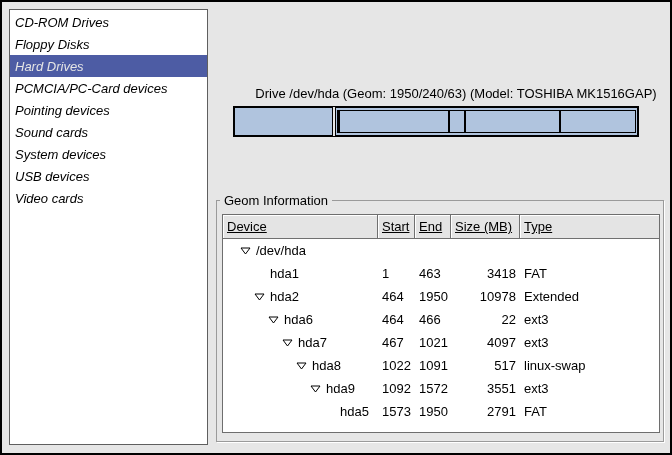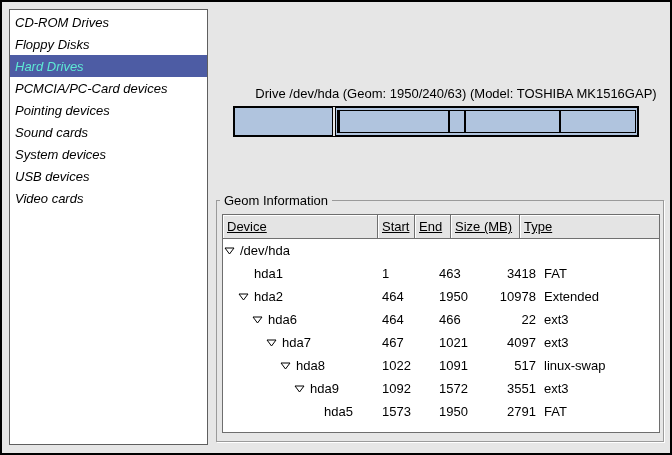--- a/index.html
+++ b/index.html
@@ -23,21 +23,21 @@
     padding-top: 1px;
   }
   .sidebar-item {
     height: 22px;
     display: flex; align-items: center;
     padding-left: 5px;
     cursor: default;
     white-space: nowrap;
     font-style: italic;
   }
-  .sidebar-item.selected { background: #4d5ca4; color: #5eead4; }
+  .sidebar-item.selected { background: #4d5ca4; color: #e5e5e5; }
 
   
   .drive-title {
     position: absolute; left: 230px; top: 84px; width: 448px;
     text-align: center; white-space: nowrap;
   }
   .drive-bar {
     position: absolute; left: 231px; top: 104px;
     width: 406px; height: 31px;
     display: flex;
@@ -99,23 +99,23 @@
     padding-left: 4px;
     white-space: nowrap;
     cursor: default;
   }
   .trow { display: flex; height: 23px; }
   .cell {
     display: flex; align-items: center;
     white-space: nowrap;
     overflow: hidden;
   }
-  .c-dev  { width: 155px; padding-left: 1px; }
+  .c-dev  { width: 155px; padding-left: 17px; }
   .c-start{ width: 37px; padding-left: 4px; }
-  .c-end  { width: 36px; padding-left: 4px; margin-left: 20px; }
+  .c-end  { width: 36px; padding-left: 4px; }
   .c-size { width: 69px; justify-content: flex-end; padding-right: 4px; }
   .c-type { flex: 1; padding-left: 4px; }
   .h-dev  { width: 155px; }
   .h-start{ width: 37px; }
   .h-end  { width: 36px; }
   .h-size { width: 69px; }
   .h-type { flex: 1; border-right: none; }
 
   .ind { display: inline-block; height: 1px; flex: none; }
   .exp { flex: none; margin-right: 5px; }

